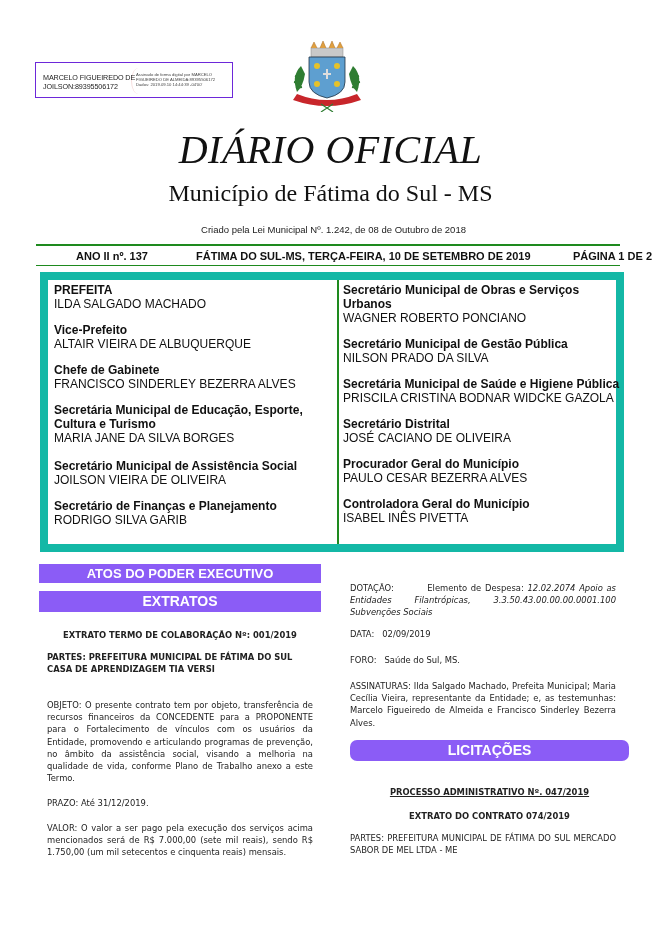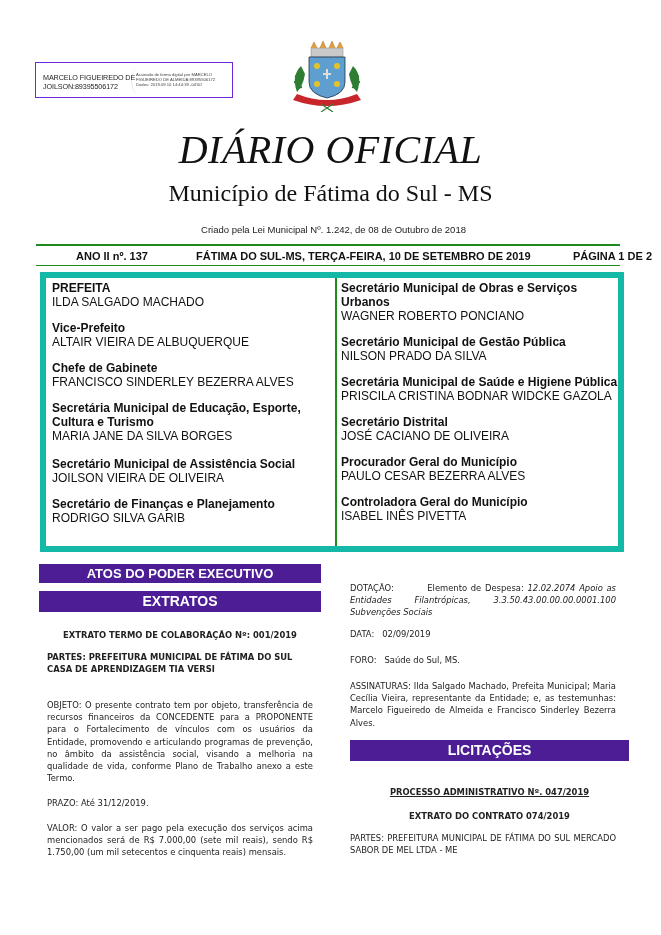--- a/index.html
+++ b/index.html
@@ -16,33 +16,33 @@
   .subtitle { position: absolute; left: 0; width: 661px; top: 179px; text-align: center; font-family: "Liberation Serif", serif; font-size: 24px; line-height: 28px; color: #111; }
   .created { position: absolute; left: 3px; width: 661px; top: 224px; text-align: center; font-size: 9.5px; color: #222; }
 
   .hdr-line-top { position: absolute; left: 36px; width: 584px; top: 244px; height: 2px; background: #1e8a1e; }
   .hdr-line-bot { position: absolute; left: 36px; width: 584px; top: 265px; height: 1px; background: #1e8a1e; }
   .hdr-row { position: absolute; left: 36px; width: 584px; top: 250px; height: 12px; font-size: 11px; font-weight: bold; color: #111; margin-left: 36px; }
   .hdr-row .l { position: absolute; left: 4px; }
   .hdr-row .c { position: absolute; left: 124px; }
   .hdr-row .r { position: absolute; right: 4px; }
 
-  .staff { position: absolute; left: 40px; top: 272px; width: 584px; height: 280px; border: 6px solid #14b8a6; box-sizing: border-box; }
+  .staff { position: absolute; left: 40px; top: 272px; width: 584px; height: 280px; border: 8px solid #14b8a6; box-sizing: border-box; }
   .staff .divider { position: absolute; left: 289px; top: 0; bottom: 0; width: 2px; background: #1e8a1e; }
   .col { position: absolute; top: 3px; }
   .col.left { left: 6px; width: 280px; }
   .col.right { left: 295px; width: 282px; }
   .entry { margin-bottom: 12px; }
   .entry .role { font-weight: bold; font-size: 12px; line-height: 14px; color: #111; }
   .entry .name { font-size: 12px; line-height: 14px; color: #111; }
 
-  .bar { position: absolute; background: #4c1d95; color: #fff; font-weight: bold; text-align: center; }
+  .bar { position: absolute; background: #8b5cf6; color: #fff; font-weight: bold; text-align: center; }
   .bar.atos { left: 39px; top: 564px; width: 282px; height: 19px; font-size: 13px; line-height: 19px; }
   .bar.extratos { left: 39px; top: 591px; width: 282px; height: 21px; font-size: 14px; line-height: 21px; }
-  .bar.licit { left: 350px; top: 740px; width: 279px; height: 21px; font-size: 14px; line-height: 21px; }
+  .bar.licit { left: 350px; top: 740px; width: 279px; height: 21px; font-size: 14px; line-height: 21px; border-radius: 7px; }
 
   .doc { font-family: "DejaVu Sans", sans-serif; font-size: 8.4px; color: #222; line-height: 12.2px; }
   .doc.just { text-align: justify; }
   .abs { position: absolute; }
   .bold-c { font-weight: bold; text-align: center; }
   .it { font-style: italic; }
 </style>
 </head>
 <body>
 

